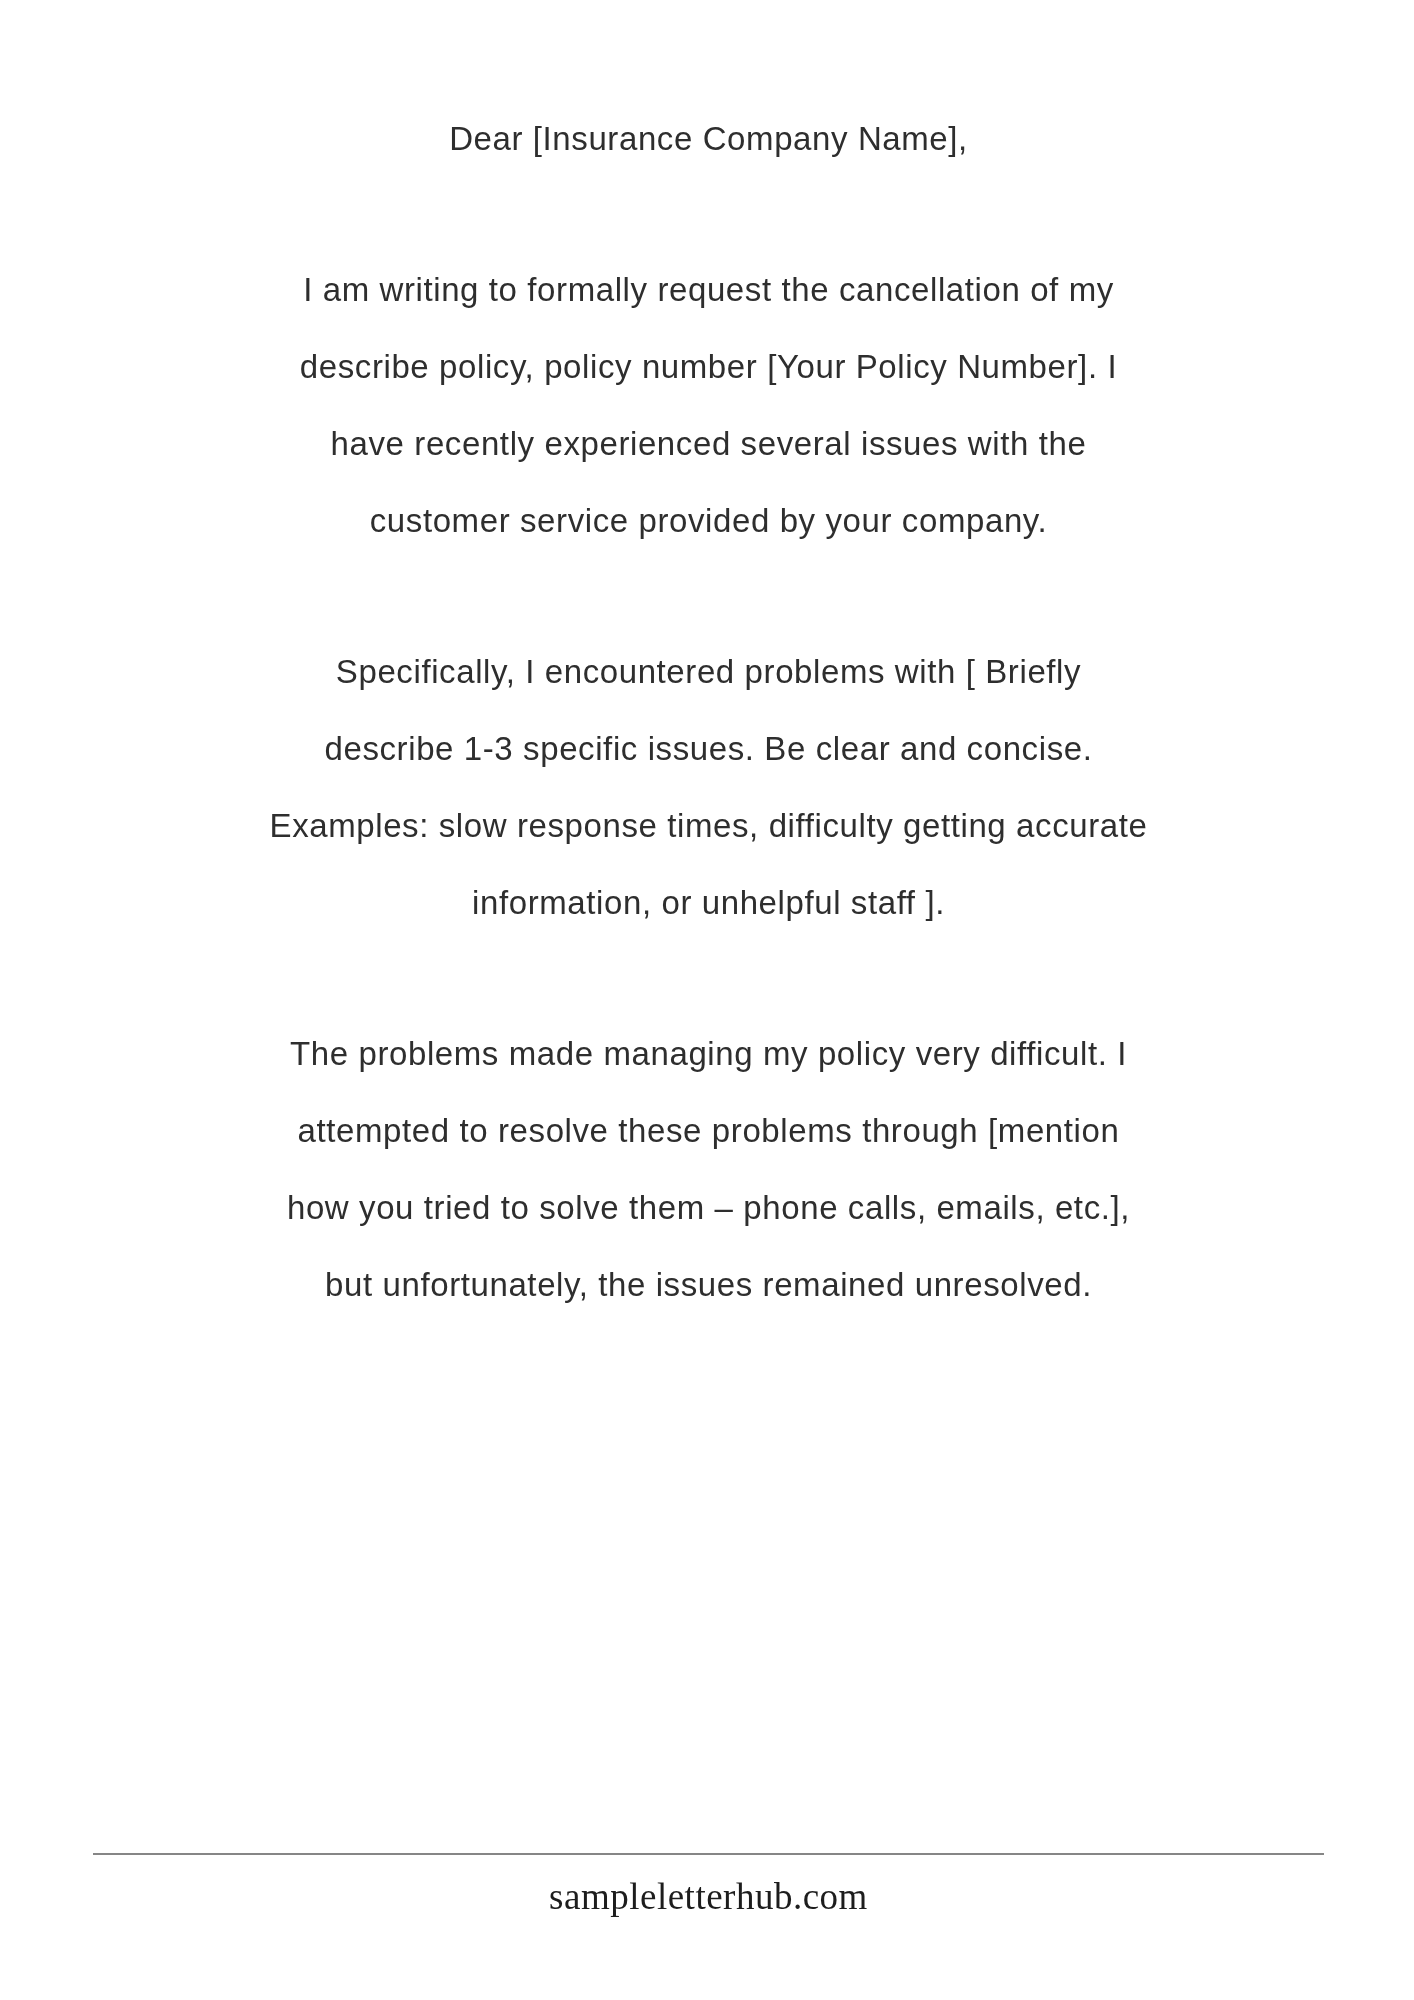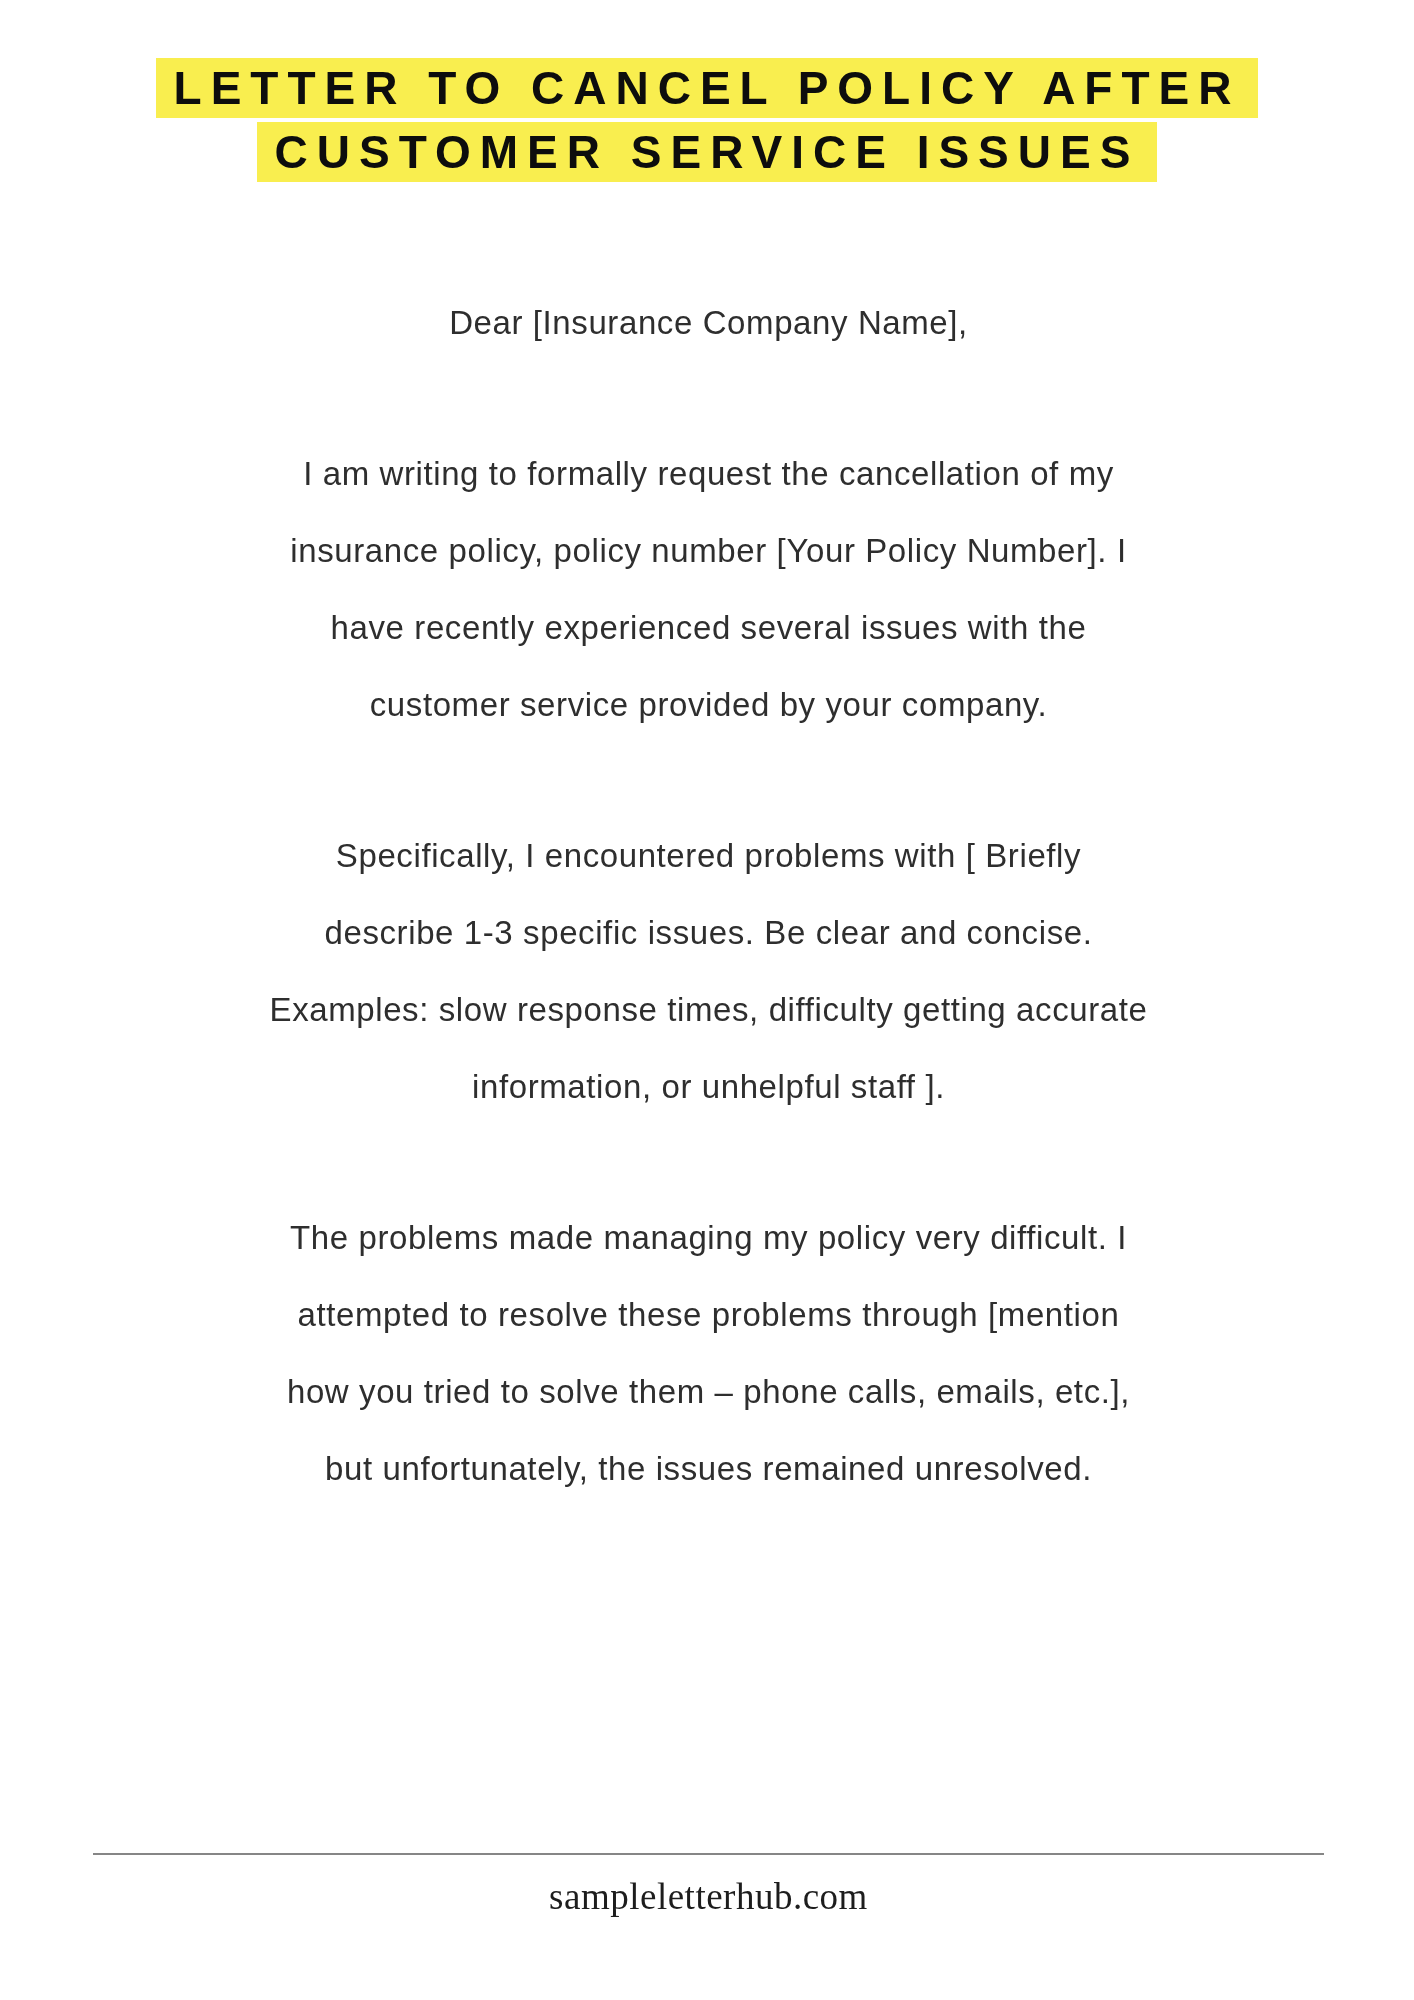--- a/index.html
+++ b/index.html
@@ -63,29 +63,25 @@
     font-size: 37px;
     color: #1d1d1d;
     letter-spacing: 0.5px;
   }
 </style>
 </head>
 <body>
 
 <div class="page">
 
-  <div class="title-wrap">
-    <span class="title-line">LETTER TO CANCEL POLICY AFTER</span><br>
-    <span class="title-line">CUSTOMER SERVICE ISSUES</span>
-  </div>
 
   <div class="letter">
     <p>Dear [Insurance Company Name],</p>
     <p>I am writing to formally request the cancellation of my
-insurance policy, policy number [Your Policy Number]. I
+describe policy, policy number [Your Policy Number]. I
 have recently experienced several issues with the
 customer service provided by your company.</p>
     <p>Specifically, I encountered problems with [ Briefly
 describe 1-3 specific issues. Be clear and concise.
 Examples: slow response times, difficulty getting accurate
 information, or unhelpful staff ].</p>
     <p>The problems made managing my policy very difficult. I
 attempted to resolve these problems through [mention
 how you tried to solve them – phone calls, emails, etc.],
 but unfortunately, the issues remained unresolved.</p>

